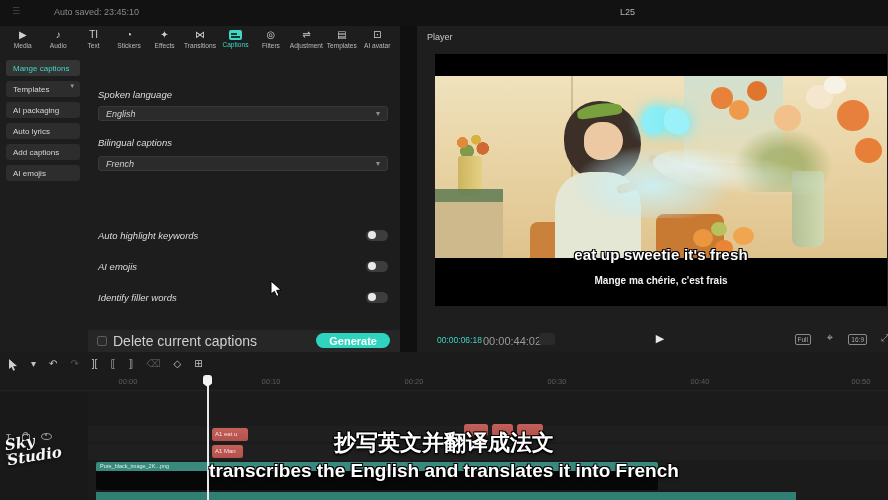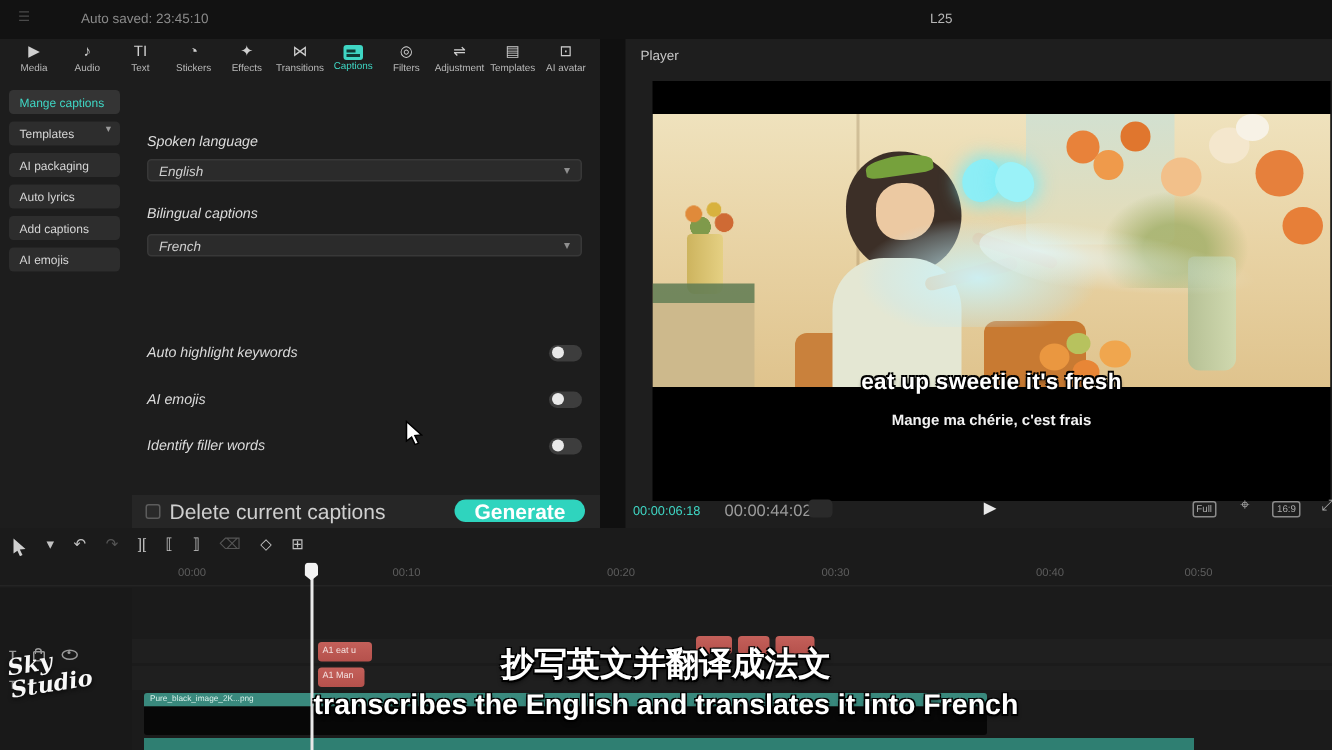--- a/index.html
+++ b/index.html
@@ -37,28 +37,28 @@
   .dd-caret{font-size:8px;color:#8f8f8f;}
   .toggle-row{position:absolute;left:10px;right:12px;height:14px;display:flex;align-items:center;justify-content:space-between;margin-top:43px;}
   .toggle-row .lbl{font-size:9.5px;color:#dcdcdc;}
   .toggle{width:22px;height:11px;border-radius:6px;background:#3d3d3d;position:relative;}
   .toggle .knob{position:absolute;left:1.5px;top:1.5px;width:8px;height:8px;border-radius:50%;background:#e9e9e9;}
 
   #panel-footer{position:absolute;left:88px;right:0;top:304px;height:22px;background:#262626;display:flex;align-items:center;}
   #del-check{width:8px;height:8px;border:1px solid #5c5c5c;border-radius:2px;margin-left:9px;background:#2a2a2a;}
   #del-label{font-size:14px;color:#cfcfcf;margin-left:6px;}
   #generate-btn{position:absolute;right:10px;top:3px;height:15px;padding:0 13px;border-radius:8px;background:#2fd4be;
-                color:#fff;font-size:14px;display:flex;align-items:center;font-weight:bold;}
+                color:#fff;font-size:11px;display:flex;align-items:center;font-weight:bold;}
 
   
   #playerpanel{position:absolute;left:402px;top:26px;width:486px;height:326px;background:#1e1e1e;margin-left:15px;}
   #player-hd{position:absolute;left:0;top:0;right:0;height:22px;}
   #player-title{position:absolute;left:10px;top:6px;font-size:9px;color:#c8c8c8;}
   #player-menu{position:absolute;right:8px;top:5px;font-size:9px;color:#6f6f6f;}
-  #vframe{position:absolute;left:18px;top:28px;width:452px;height:280px;background:#000;overflow:hidden;}
+  #vframe{position:absolute;left:18px;top:28px;width:452px;height:252px;background:#000;overflow:hidden;}
   #vimg{position:absolute;left:0;top:22px;width:452px;height:182px;overflow:hidden;
         background:linear-gradient(180deg,#efe2bd 0%,#e9d4a6 45%,#dfc38d 100%);}
   .sc{position:absolute;}
   .sc-window{left:55%;top:0;width:22%;height:48%;background:linear-gradient(180deg,#cfe0d2,#e6ddb8);border-radius:0 0 6px 6px;opacity:.9;}
   .sc-panelline{left:30%;top:0;width:2px;height:60%;background:rgba(120,90,50,.25);}
   .sc-lflowers{left:3%;top:30%;width:10%;height:16%;background:radial-gradient(circle at 30% 40%,#e08a3a 15%,transparent 16%),radial-gradient(circle at 60% 30%,#d8b23e 14%,transparent 15%),radial-gradient(circle at 75% 60%,#cf6a34 16%,transparent 17%),radial-gradient(circle at 40% 70%,#7f9a4b 20%,transparent 21%);}
   .sc-lvase{left:5%;top:44%;width:5.5%;height:22%;background:linear-gradient(90deg,#cdb45e,#e5d083);border-radius:3px 3px 5px 5px;}
   .sc-counter{left:0;top:62%;width:15%;height:7%;background:#5e7a52;opacity:.85;}
   .sc-cab{left:0;top:69%;width:15%;height:31%;background:#cdb98c;}
   .sc-hair{left:28.5%;top:14%;width:17%;height:44%;background:#3c2f27;border-radius:46% 54% 48% 52%;}
@@ -88,21 +88,21 @@
   .fr{border-radius:50%;}
   .fr1{left:57%;top:84%;width:4.5%;height:10%;background:#ea9740;}
   .fr2{left:62%;top:90%;width:4%;height:9%;background:#e88636;}
   .fr3{left:66%;top:83%;width:4.5%;height:10%;background:#f0a64e;}
   .fr4{left:61%;top:80%;width:3.5%;height:8%;background:#b7c25e;}
   .outline{text-shadow:-1px -1px 0 #000,1px -1px 0 #000,-1px 1px 0 #000,1px 1px 0 #000,0 2px 3px rgba(0,0,0,.7);}
   #vcap-en{position:absolute;left:0;right:0;top:192px;text-align:center;font-size:15px;font-weight:bold;color:#fff;letter-spacing:.2px;}
   #vcap-fr{position:absolute;left:0;right:0;top:221px;text-align:center;font-size:10px;font-weight:bold;color:#f2f2f2;}
 
   #pctrl{position:absolute;left:0;right:0;top:302px;height:24px;}
-  #t-cur{position:absolute;left:5px;top:7px;font-size:8.5px;color:#3fd6c4;}
+  #t-cur{position:absolute;left:20px;top:7px;font-size:8.5px;color:#3fd6c4;}
   #t-dur{position:absolute;left:66px;top:7px;font-size:11px;color:#9a9a9a;}
   #t-ghost{position:absolute;left:122px;top:5px;width:16px;height:12px;background:#2a2a2a;border-radius:3px;}
   #play-btn{position:absolute;left:50%;top:4px;transform:translateX(-50%);font-size:11px;color:#e8e8e8;}
   .pc-ic{position:absolute;top:6px;font-size:8px;color:#aaa;}
   .pc-box{border:1px solid #8a8a8a;border-radius:2px;padding:0 2px;font-size:6.5px;line-height:9px;height:9px;}
   #ic-full{right:92px;}
   #ic-focus{right:70px;font-size:11px;top:3px;}
   #ic-ratio{right:36px;}
   #ic-fs{right:14px;font-size:10px;top:4px;}
 
@@ -336,21 +336,21 @@
       <span class="tool dim">⌫</span>
       <span class="tool">◇</span>
       <span class="tool">⊞</span>
     </div>
   <div id="tl-ruler">
       <span class="rlabel" style="left: 128px;">00:00</span>
       <span class="rlabel" style="left: 271px;">00:10</span>
       <span class="rlabel" style="left: 414px;">00:20</span>
       <span class="rlabel" style="left: 557px;">00:30</span>
       <span class="rlabel" style="left: 700px;">00:40</span>
-      <span class="rlabel" style="left: 799px;">00:50</span>
+      <span class="rlabel" style="left: 861px;">00:50</span>
     </div>
   <div id="playhead-head"></div>
   <div id="playhead-line"></div>
 
   <div id="gutter">
     <div class="g-row" style="top:38px">
       <span class="gT">T</span>
       <span class="ic-lock"></span>
       <span class="ic-eye"></span>
     </div>

